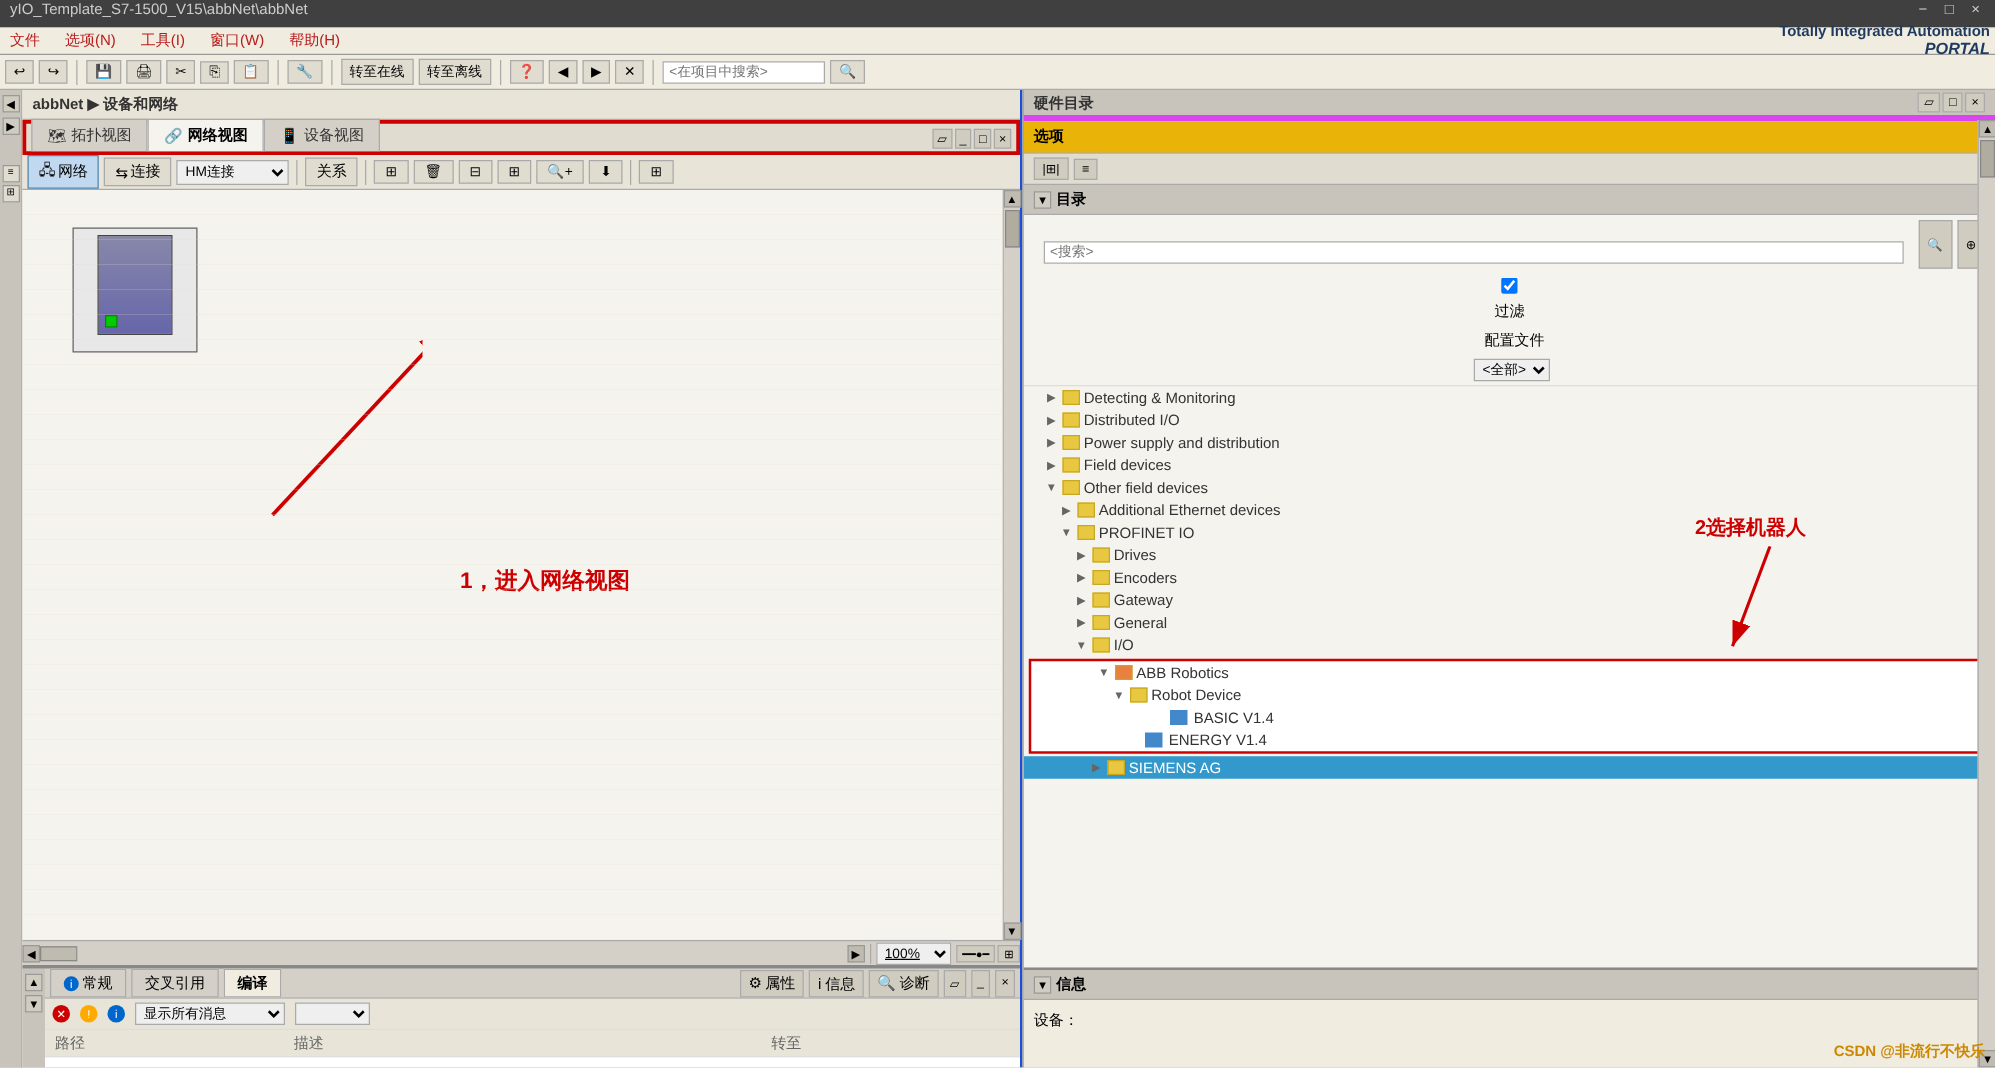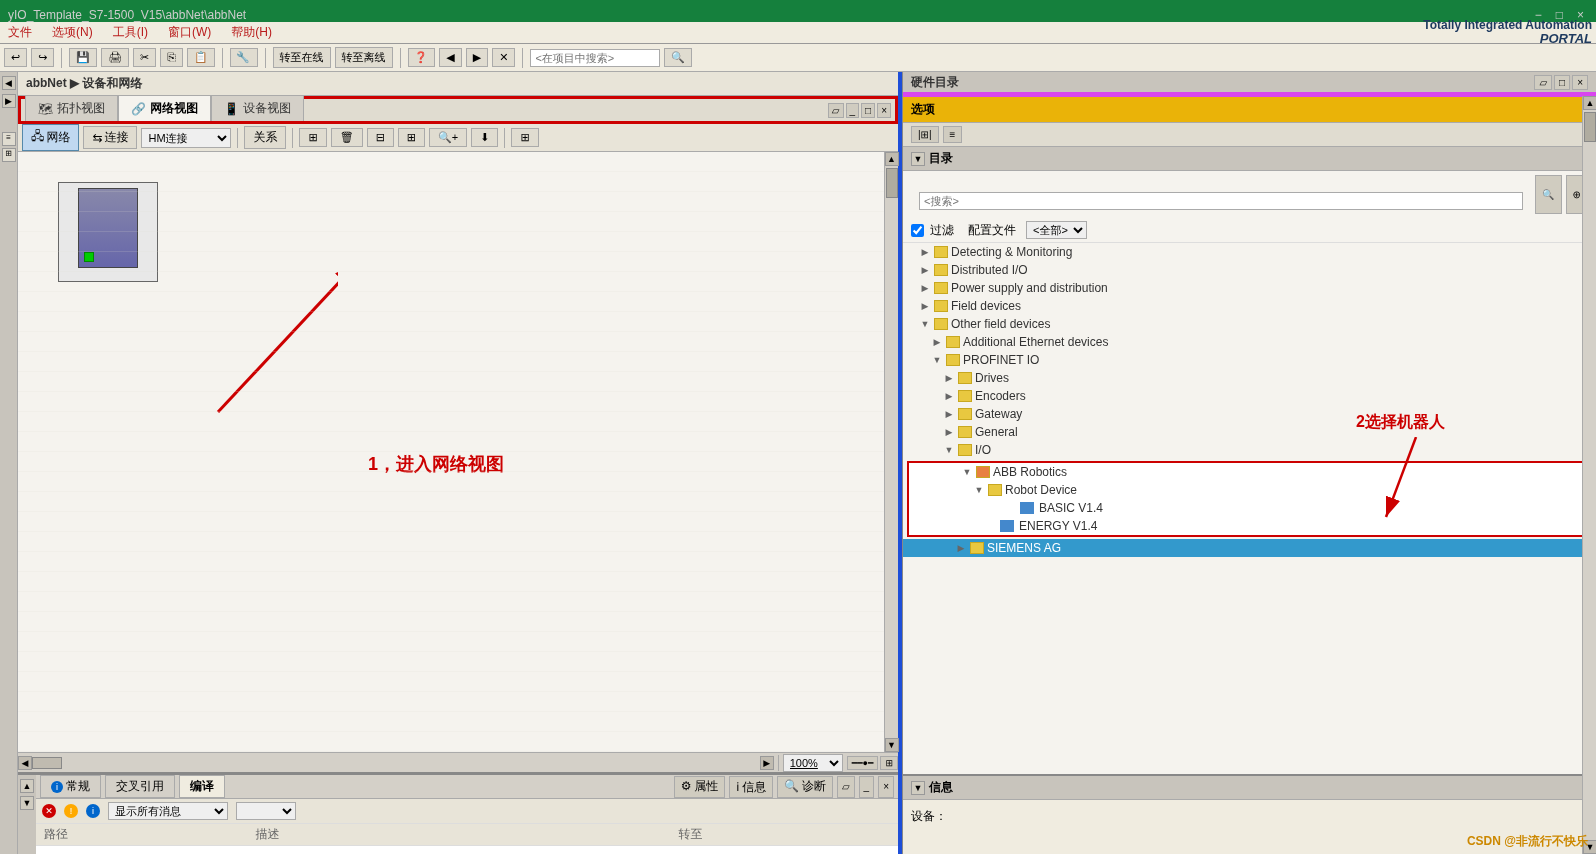--- a/index.html
+++ b/index.html
@@ -1,24 +1,24 @@
 <!DOCTYPE html>
 <html><head>
   <meta charset="utf-8">
   <style>
     * { box-sizing: border-box; margin: 0; padding: 0; font-family: 'Segoe UI', Arial, sans-serif; font-size: 12px; }
     body { background: #d4d0c8; width: 1596px; height: 854px; overflow: hidden; position: relative; }
     
     
     .title-bar {
-      background: #15803d;
+      background: #404040;
       color: #ccc;
       height: 22px;
       display: flex;
-      align-items: flex-end;
+      align-items: flex-start;
       padding: 0 8px;
       font-size: 11px;
       justify-content: space-between;
     }
     .title-bar-right {
       display: flex; gap: 6px;
     }
     .title-btn { color: #ccc; font-size: 12px; cursor: pointer; padding: 0 4px; }
     
     
@@ -74,25 +74,25 @@
       display: flex;
       flex-direction: column;
       align-items: center;
       padding-top: 4px;
       gap: 4px;
     }
     .left-sidebar-btn { width: 14px; height: 14px; background: #e0dcd0; border: 1px solid #999; cursor: pointer; font-size: 8px; text-align: center; }
     
     
     .left-panel {
-      width: 884px;
+      width: 800px;
       display: flex;
       flex-direction: column;
       background: #f5f3ee;
-      border-right: 4px solid #1d4ed8;
+      border-right: 2px solid #1d4ed8;
     }
     
     
     .panel-header {
       background: #e8e4d8;
       height: 24px;
       display: flex;
       align-items: center;
       padding: 0 8px;
       border-bottom: 1px solid #aaa;
@@ -271,20 +271,21 @@
       font-size: 11px;
     }
     .search-btn { padding: 2px 6px; background: #d0ccc0; border: 1px solid #aaa; cursor: pointer; font-size: 10px; }
     .filter-row {
       display: flex;
       align-items: center;
       padding: 3px 8px;
       gap: 6px;
       font-size: 11px;
       border-bottom: 1px solid #ddd;
+      flex-direction: column;
     }
     .filter-checkbox { cursor: pointer; }
     
     
     .tree-item {
       padding: 2px 4px;
       cursor: pointer;
       display: flex;
       align-items: center;
       gap: 3px;

